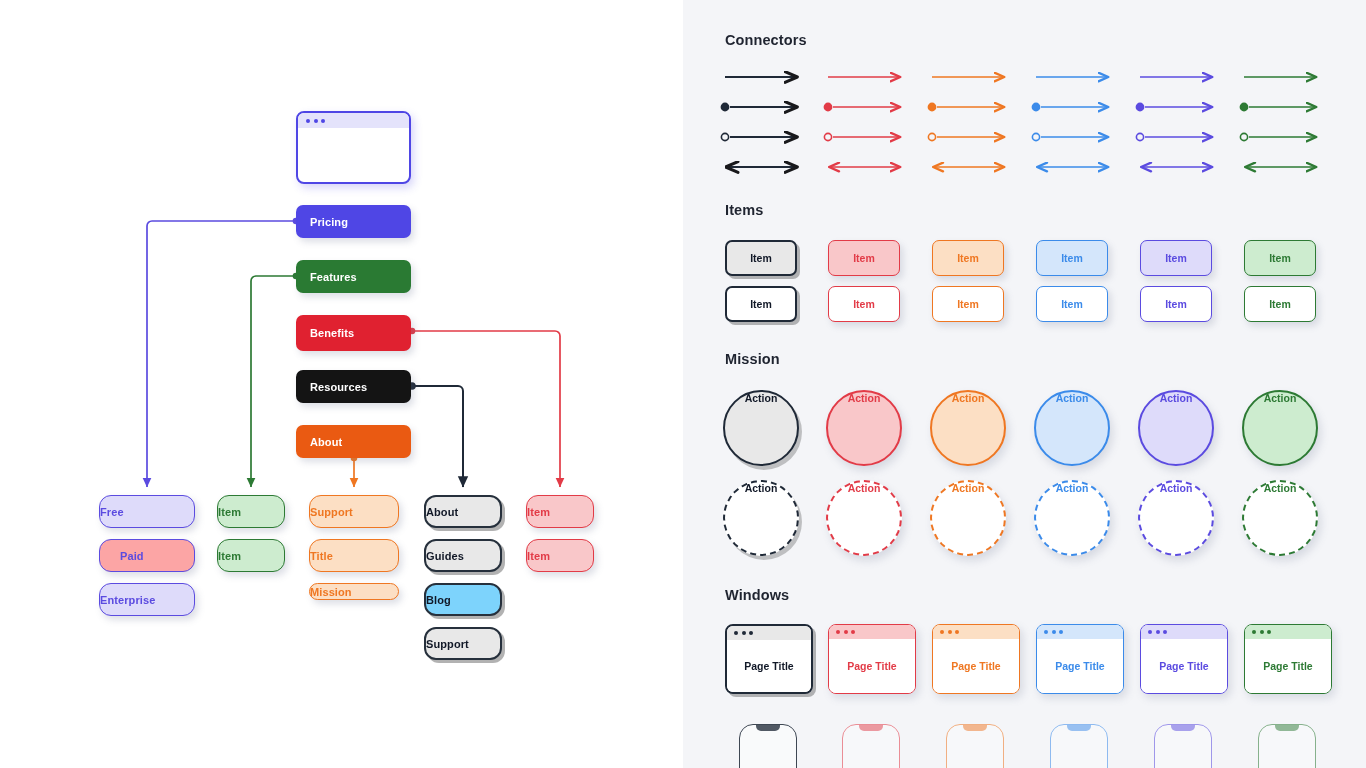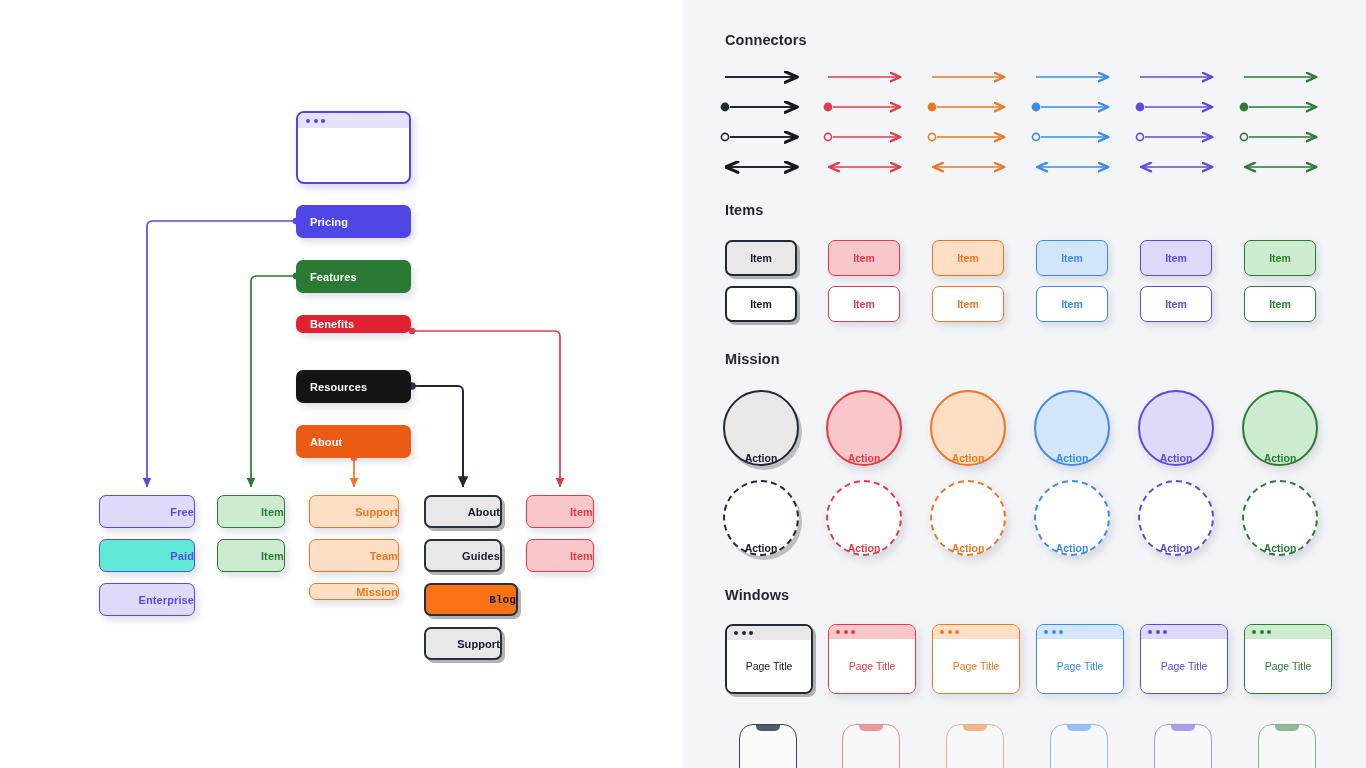--- a/index.html
+++ b/index.html
@@ -11,21 +11,21 @@
   }
   #root{position:relative;width:1366px;height:768px;}
 
   
   #canvas{position:absolute;left:0;top:0;width:683px;height:768px;background:#ffffff;overflow:hidden;}
   #wires{position:absolute;left:0;top:0;width:683px;height:768px;pointer-events:none;}
 
   .node{position:absolute;box-sizing:border-box;display:flex;align-items:center;
         border-radius:7px;font-size:11px;font-weight:600;letter-spacing:.1px;}
   .node.solid{justify-content:flex-start;padding-left:14px;color:#fff;}
-  .node.soft{justify-content:flex-end;}
+  .node.soft{justify-content:flex-start;border-radius:12px;}
 
   .sh-dark{box-shadow:3px 3px 0 rgba(0,0,0,.30);}
   .sh-soft{box-shadow:3px 4px 7px rgba(100,110,140,.22);}
 
   
   .winnode{position:absolute;box-sizing:border-box;background:#fff;border:2px solid #4f46e5;
            border-radius:8px;overflow:hidden;box-shadow:3px 4px 8px rgba(79,70,229,.22);}
   .winnode .bar{height:15px;background:#e4e3fb;display:flex;align-items:center;gap:3.5px;padding-left:8px;}
   .winnode .bar i{width:4px;height:4px;border-radius:50%;background:#4f46e5;display:block;}
   .winnode .body{height:calc(100% - 15px);display:flex;align-items:center;justify-content:center;}
@@ -34,28 +34,28 @@
   
   #panel{position:absolute;left:683px;top:0;width:683px;height:768px;background:#f4f5f8;overflow:hidden;}
   .sec-title{position:absolute;font-size:14.5px;font-weight:700;color:#1f2430;letter-spacing:.1px;}
 
   
   .item{position:absolute;box-sizing:border-box;width:72px;height:36px;border-radius:7px;
         display:flex;align-items:center;justify-content:center;font-size:10.5px;font-weight:600;}
 
   
   .action{position:absolute;box-sizing:border-box;width:76px;height:76px;border-radius:50%;
-          display:flex;align-items:flex-end;justify-content:center;font-size:10.5px;font-weight:600;}
+          display:flex;align-items:flex-start;justify-content:center;font-size:10.5px;font-weight:600;}
 
   
   .win{position:absolute;box-sizing:border-box;width:88px;height:70px;border-radius:8px;overflow:hidden;background:#fff;}
   .win .wbar{height:14px;display:flex;align-items:center;gap:3.5px;padding-left:7px;}
   .win .wbar i{width:4px;height:4px;border-radius:50%;display:block;}
   .win .wbody{height:calc(100% - 14px);display:flex;align-items:center;justify-content:center;background:#fff;}
-  .win .wbody span{font-size:10.5px;font-weight:400;}
+  .win .wbody span{font-size:10.5px;font-weight:700;}
 
   
   .phone{position:absolute;box-sizing:border-box;width:58px;height:110px;border-radius:14px 14px 10px 10px;background:#fafbfc;overflow:hidden;}
   .phone .notch{position:absolute;left:50%;transform:translateX(-50%);top:-1px;width:24px;height:7px;border-radius:0 0 5px 5px;}
 </style>
 </head>
 <body>
 
 <div id="root">
 
@@ -112,64 +112,64 @@
         <i></i>
       </div>
     </div>
 
     <div class="node solid sh-soft" style="left:296px;top:205px;width:115px;height:33px;background:#4f46e5;">
       <span>Pricing</span>
     </div>
     <div class="node solid sh-soft" style="left:296px;top:260px;width:115px;height:33px;background:#2a7a33;">
       <span>Features</span>
     </div>
-    <div class="node solid sh-soft" style="left:296px;top:315px;width:115px;height:18px;background:#e02130;">
+    <div class="node solid sh-soft" style="left:296px;top:315px;width:115px;height:36px;background:#e02130;">
       <span>Benefits</span>
     </div>
     <div class="node solid sh-soft" style="left:296px;top:370px;width:115px;height:33px;background:#141414;">
       <span>Resources</span>
     </div>
     <div class="node solid sh-soft" style="left:296px;top:425px;width:115px;height:33px;background:#ea5a12;">
       <span>About</span>
     </div>
 
     <div class="node soft sh-soft" style="left:99px;top:495px;width:96px;height:33px;background:#dedbfa;border:1.6px solid #5b4be0;color:#5b4be0;">
       <span>Free</span>
     </div>
-    <div class="node soft sh-soft" style="left:99px;top:539px;width:96px;height:33px;background:#5eead4;border:1.6px solid #5b4be0;color:#5b4be0;">
+    <div class="node soft sh-soft" style="left:99px;top:539px;width:96px;height:33px;background:#fca5a5;border:1.6px solid #5b4be0;color:#5b4be0;padding-left:20px;">
       <span>Paid</span>
     </div>
     <div class="node soft sh-soft" style="left:99px;top:583px;width:96px;height:33px;background:#dedbfa;border:1.6px solid #5b4be0;color:#5b4be0;">
       <span>Enterprise</span>
     </div>
 
     <div class="node soft sh-soft" style="left:217px;top:495px;width:68px;height:33px;background:#cdeccf;border:1.6px solid #2d7a34;color:#2d7a34;">
       <span>Item</span>
     </div>
     <div class="node soft sh-soft" style="left:217px;top:539px;width:68px;height:33px;background:#cdeccf;border:1.6px solid #2d7a34;color:#2d7a34;">
       <span>Item</span>
     </div>
 
     <div class="node soft sh-soft" style="left:309px;top:495px;width:90px;height:33px;background:#fcdfc4;border:1.6px solid #ef7722;color:#ef7722;">
       <span>Support</span>
     </div>
     <div class="node soft sh-soft" style="left:309px;top:539px;width:90px;height:33px;background:#fcdfc4;border:1.6px solid #ef7722;color:#ef7722;">
-      <span>Team</span>
+      <span>Title</span>
     </div>
     <div class="node soft sh-soft" style="left:309px;top:583px;width:90px;height:17px;background:#fcdfc4;border:1.6px solid #ef7722;color:#ef7722;">
       <span>Mission</span>
     </div>
 
     <div class="node soft sh-dark" style="left:424px;top:495px;width:78px;height:33px;background:#e8e8e8;border:2px solid #26303c;color:#111827;">
       <span>About</span>
     </div>
     <div class="node soft sh-dark" style="left:424px;top:539px;width:78px;height:33px;background:#e8e8e8;border:2px solid #26303c;color:#111827;">
       <span>Guides</span>
     </div>
-    <div class="node soft sh-dark" style="left:424px;top:583px;width:94px;height:33px;background:#f97316;border:2px solid #26303c;color:#111827;font-family:Liberation Mono, monospace;">
+    <div class="node soft sh-dark" style="left:424px;top:583px;width:78px;height:33px;background:#7dd3fc;border:2px solid #26303c;color:#111827;">
       <span>Blog</span>
     </div>
     <div class="node soft sh-dark" style="left:424px;top:627px;width:78px;height:33px;background:#e8e8e8;border:2px solid #26303c;color:#111827;">
       <span>Support</span>
     </div>
 
     <div class="node soft sh-soft" style="left:526px;top:495px;width:68px;height:33px;background:#f9c7c9;border:1.6px solid #e23b47;color:#e23b47;">
       <span>Item</span>
     </div>
     <div class="node soft sh-soft" style="left:526px;top:539px;width:68px;height:33px;background:#f9c7c9;border:1.6px solid #e23b47;color:#e23b47;">

